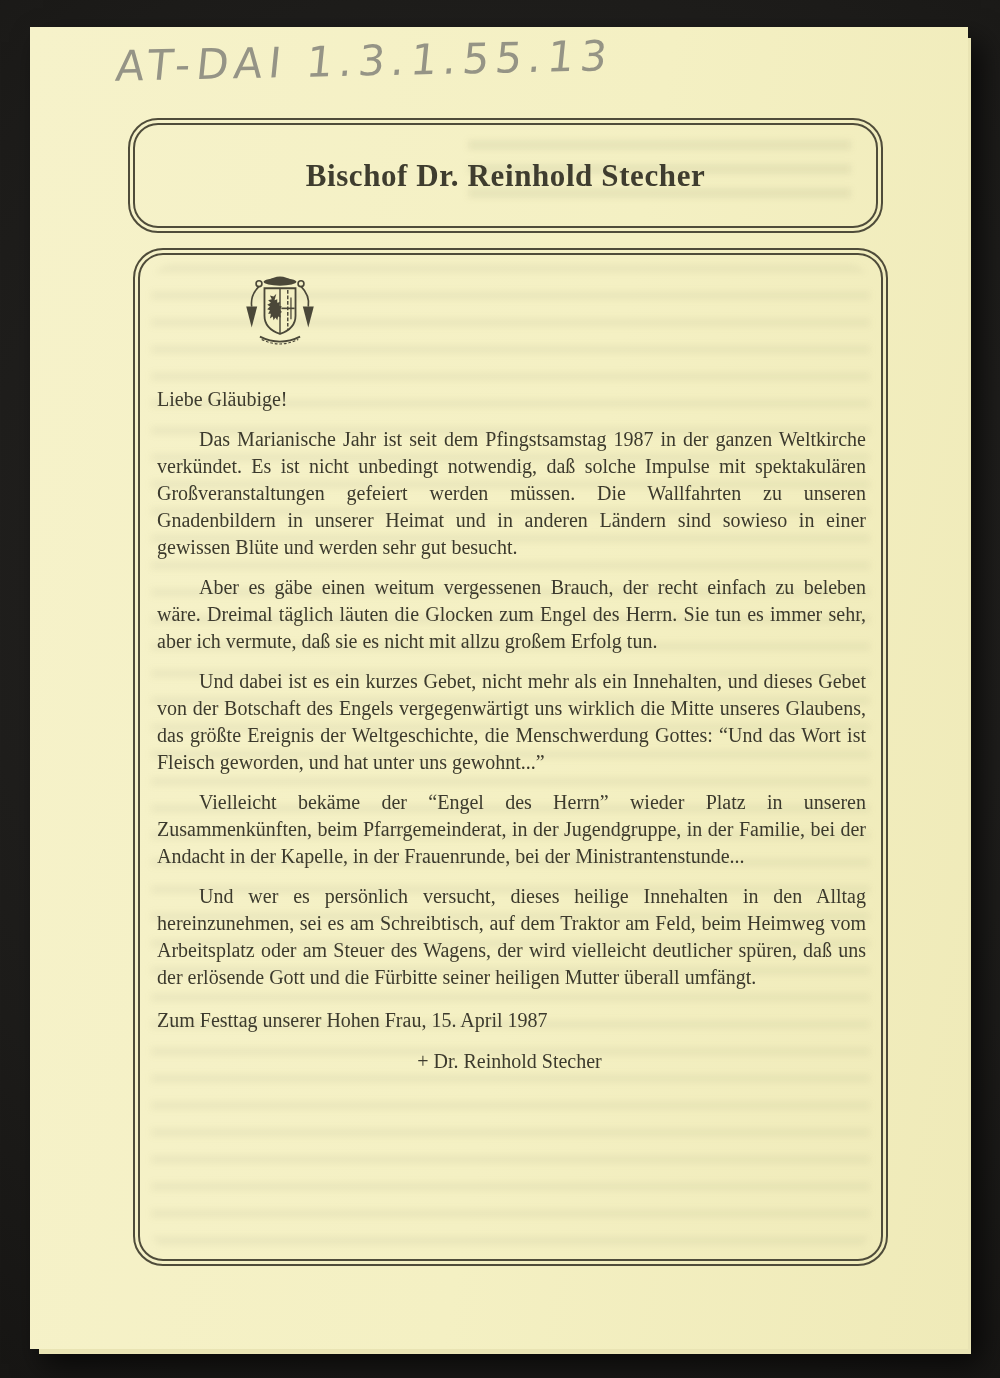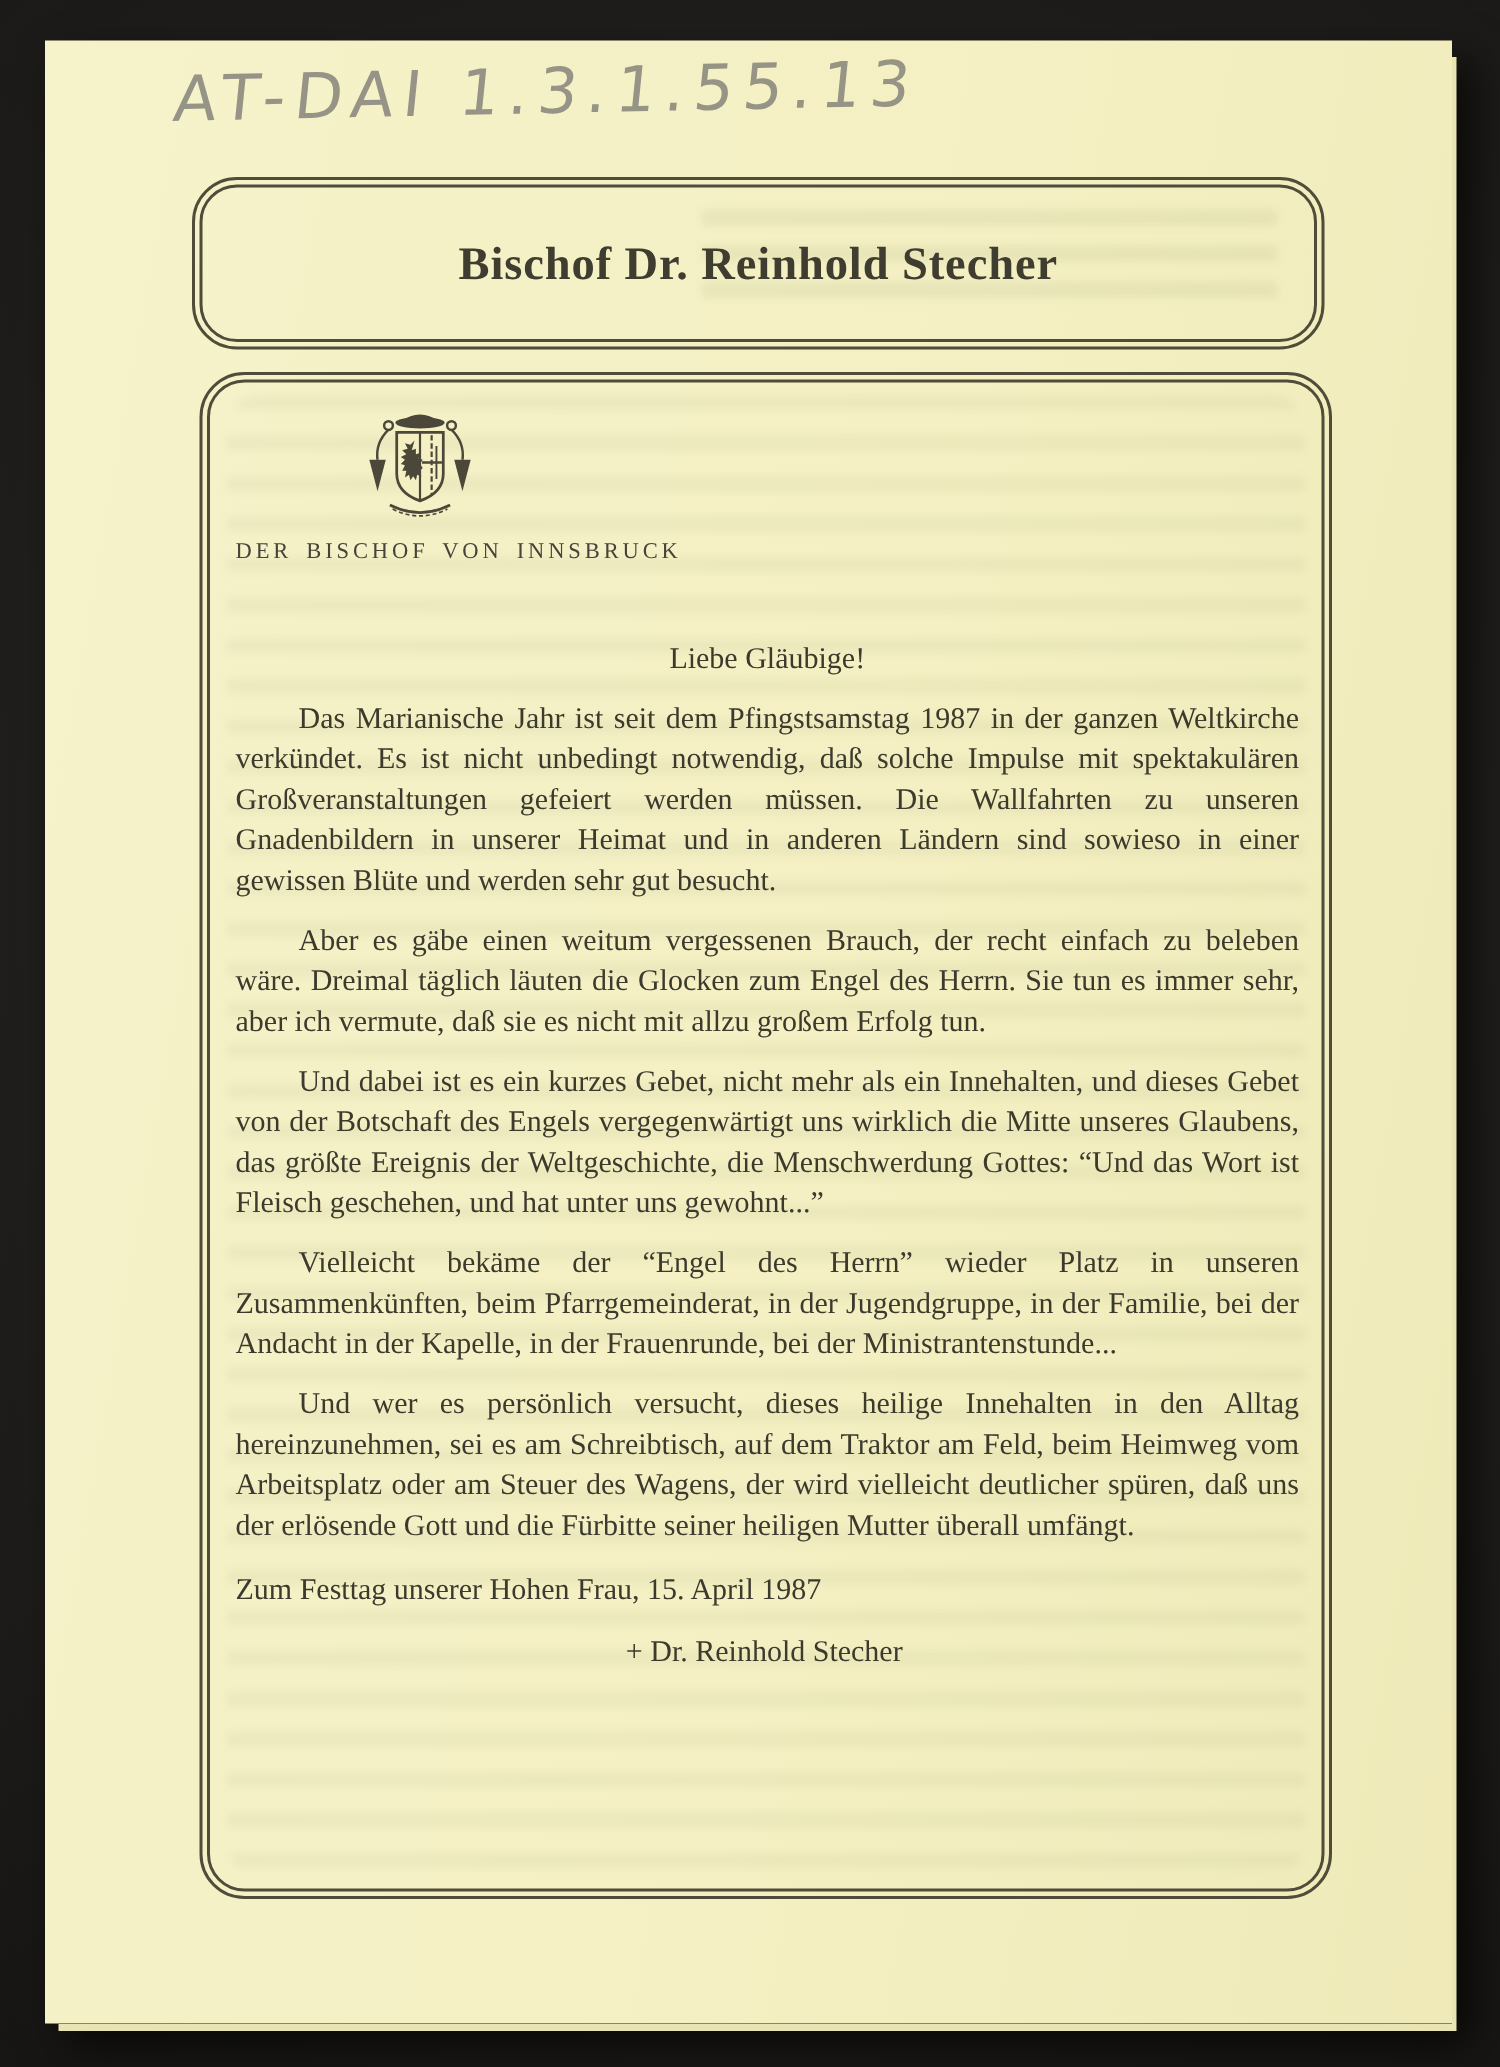--- a/index.html
+++ b/index.html
@@ -35,21 +35,21 @@
     font-weight:bold;color:#3f3d2f;font-size:31px;line-height:39px;letter-spacing:.6px;
   }
   .letter-box{left:103px;top:221px;width:755px;height:1018px;}
   .letter-content{position:absolute;inset:8px;padding:12px 12px 0 14px;z-index:2;}
   .emblem{width:94px;height:84px;margin:0 0 0 76px;display:block;}
   .letterhead{
     margin:4px 0 0 0;font-size:15px;line-height:20px;
     letter-spacing:2.6px;color:#45433a;word-spacing:3px;
   }
   p{font-size:20px;line-height:27px;color:#3c3a2d;margin:0;}
-  .salutation{margin-top:48px;text-align:center;}
+  .salutation{margin-top:32px;}
   .para{margin-top:13px;text-indent:42px;text-align:justify;}
   .dateline{margin-top:16px;}
   .signature{margin-top:14px;text-align:center;padding-right:4px;font-size:20px;}
   
   .bleed{
     position:absolute;inset:14px 16px;border-radius:22px;z-index:1;pointer-events:none;
     background:repeating-linear-gradient(180deg,
       rgba(122,126,86,0.07) 0 9px, rgba(122,126,86,0.0) 9px 27px);
     filter:blur(3px);
   }
@@ -98,27 +98,26 @@
         <path d="M46,26 l-3,3 -4,-1 2,4 -4,1 3,3 -4,2 3,2 -3,3 3,1 -2,4 3,0 -1,5 3,-2 1,4 2,-3 2,3 1,-4 3,1 -1,-4 2,-2 -2,-3 2,-3 -3,-1 1,-4 -3,1 0,-4 -3,1 Z" fill="#4b4839"></path>
 
         <line x1="58.5" y1="22" x2="58.5" y2="66" stroke="#4b4839" stroke-width="1.6" stroke-dasharray="4 2"></line>
         <line x1="51.5" y1="42" x2="66" y2="42" stroke="#4b4839" stroke-width="1.8"></line>
         <line x1="62" y1="30" x2="62" y2="54" stroke="#4b4839" stroke-width="1.4"></line>
 
         <path d="M28,73 Q50,84 72,73" fill="none" stroke="#4b4839" stroke-width="2"></path>
         <path d="M30,76 Q50,86 70,76" fill="none" stroke="#4b4839" stroke-width="1.2" stroke-dasharray="3 2"></path>
       </svg>
 
-      <div class="letterhead">DER BISCHOF VON INNSBRUCK</div>
 
       <p class="salutation">Liebe Gläubige!</p>
 
       <p class="para">Das Marianische Jahr ist seit dem Pfingstsamstag 1987 in der ganzen Weltkirche verkündet. Es ist nicht unbedingt notwendig, daß solche Impulse mit spektakulären Großveranstaltungen gefeiert werden müssen. Die Wallfahrten zu unseren Gnadenbildern in unserer Heimat und in anderen Ländern sind sowieso in einer gewissen Blüte und werden sehr gut besucht.</p>
       <p class="para">Aber es gäbe einen weitum vergessenen Brauch, der recht einfach zu beleben wäre. Dreimal täglich läuten die Glocken zum Engel des Herrn. Sie tun es immer sehr, aber ich vermute, daß sie es nicht mit allzu großem Erfolg tun.</p>
-      <p class="para">Und dabei ist es ein kurzes Gebet, nicht mehr als ein Innehalten, und dieses Gebet von der Botschaft des Engels vergegenwärtigt uns wirklich die Mitte unseres Glaubens, das größte Ereignis der Weltgeschichte, die Menschwerdung Gottes: “Und das Wort ist Fleisch geschehen, und hat unter uns gewohnt...”</p>
+      <p class="para">Und dabei ist es ein kurzes Gebet, nicht mehr als ein Innehalten, und dieses Gebet von der Botschaft des Engels vergegenwärtigt uns wirklich die Mitte unseres Glaubens, das größte Ereignis der Weltgeschichte, die Menschwerdung Gottes: “Und das Wort ist Fleisch geworden, und hat unter uns gewohnt...”</p>
       <p class="para">Vielleicht bekäme der “Engel des Herrn” wieder Platz in unseren Zusammenkünften, beim Pfarrgemeinderat, in der Jugendgruppe, in der Familie, bei der Andacht in der Kapelle, in der Frauenrunde, bei der Ministrantenstunde...</p>
       <p class="para">Und wer es persönlich versucht, dieses heilige Innehalten in den Alltag hereinzunehmen, sei es am Schreibtisch, auf dem Traktor am Feld, beim Heimweg vom Arbeitsplatz oder am Steuer des Wagens, der wird vielleicht deutlicher spüren, daß uns der erlösende Gott und die Fürbitte seiner heiligen Mutter überall umfängt.</p>
 
       <p class="dateline">Zum Festtag unserer Hohen Frau, 15. April 1987</p>
 
       <p class="signature">+ Dr. Reinhold Stecher</p>
 
     </div>
   </div>
 </div>

